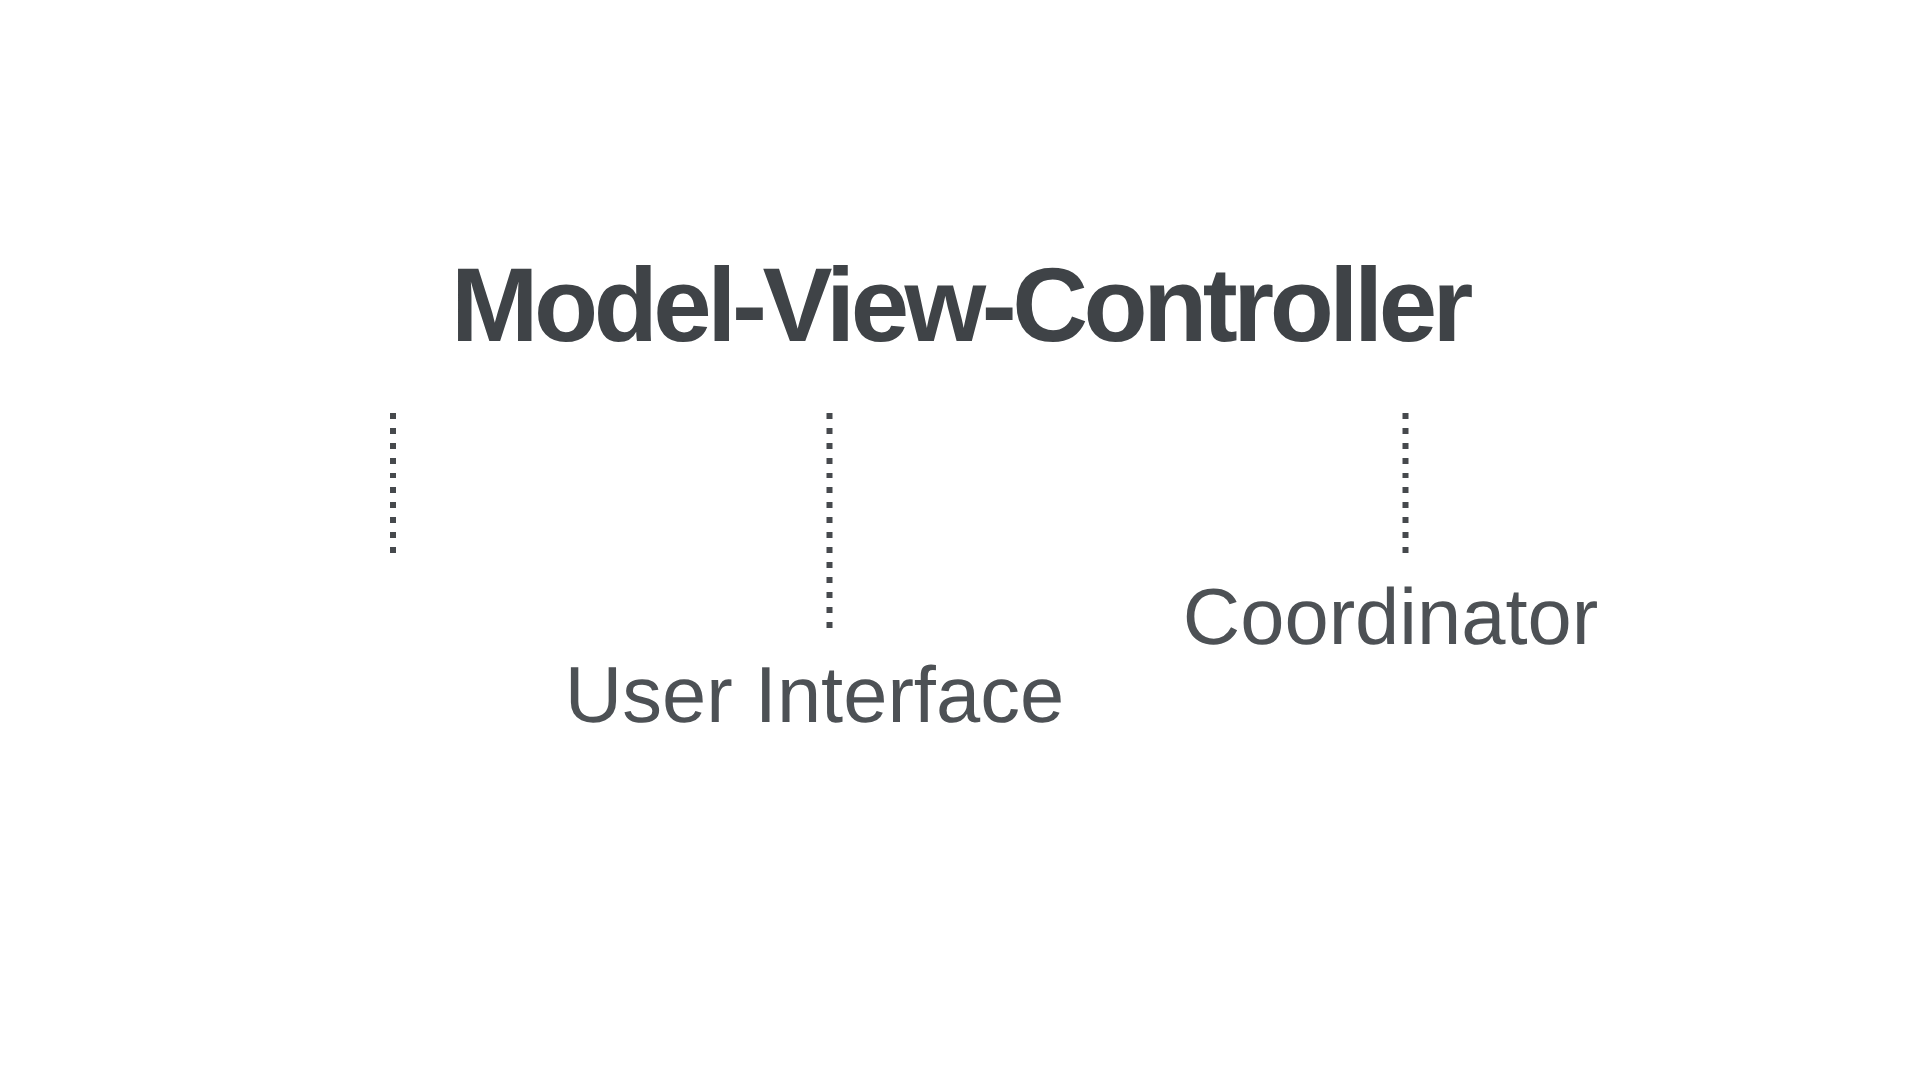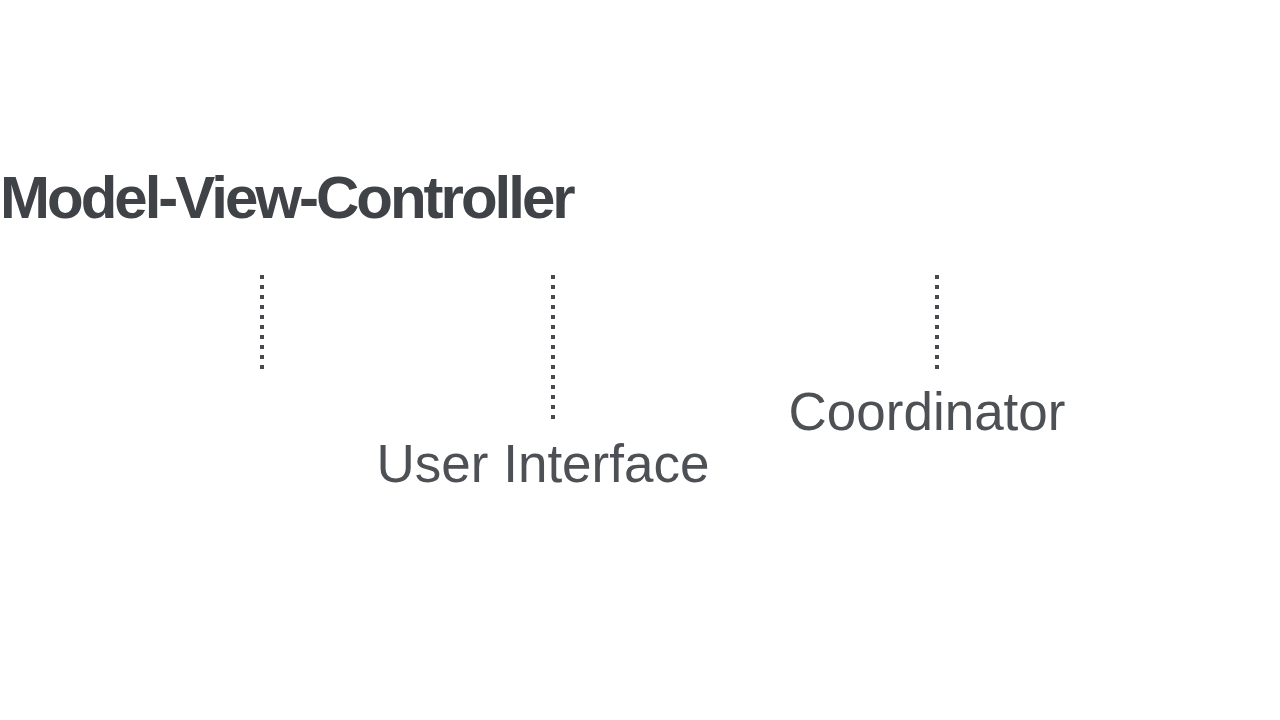--- a/index.html
+++ b/index.html
@@ -17,22 +17,22 @@
   }
   .canvas {
     position: relative;
     width: 1280px; height: 720px;
     background: var(--background);
   }
   .title {
     position: absolute;
     top: 163px; left: 0;
     width: 100%;
-    text-align: left;
-    font-size: 60px;
+    text-align: center;
+    font-size: 70px;
     font-weight: 700;
     letter-spacing: -3px;
     color: var(--ink_title);
     white-space: nowrap;
   }
   .connector {
     position: absolute;
     width: 4px;
     background: repeating-linear-gradient(
       to bottom,

